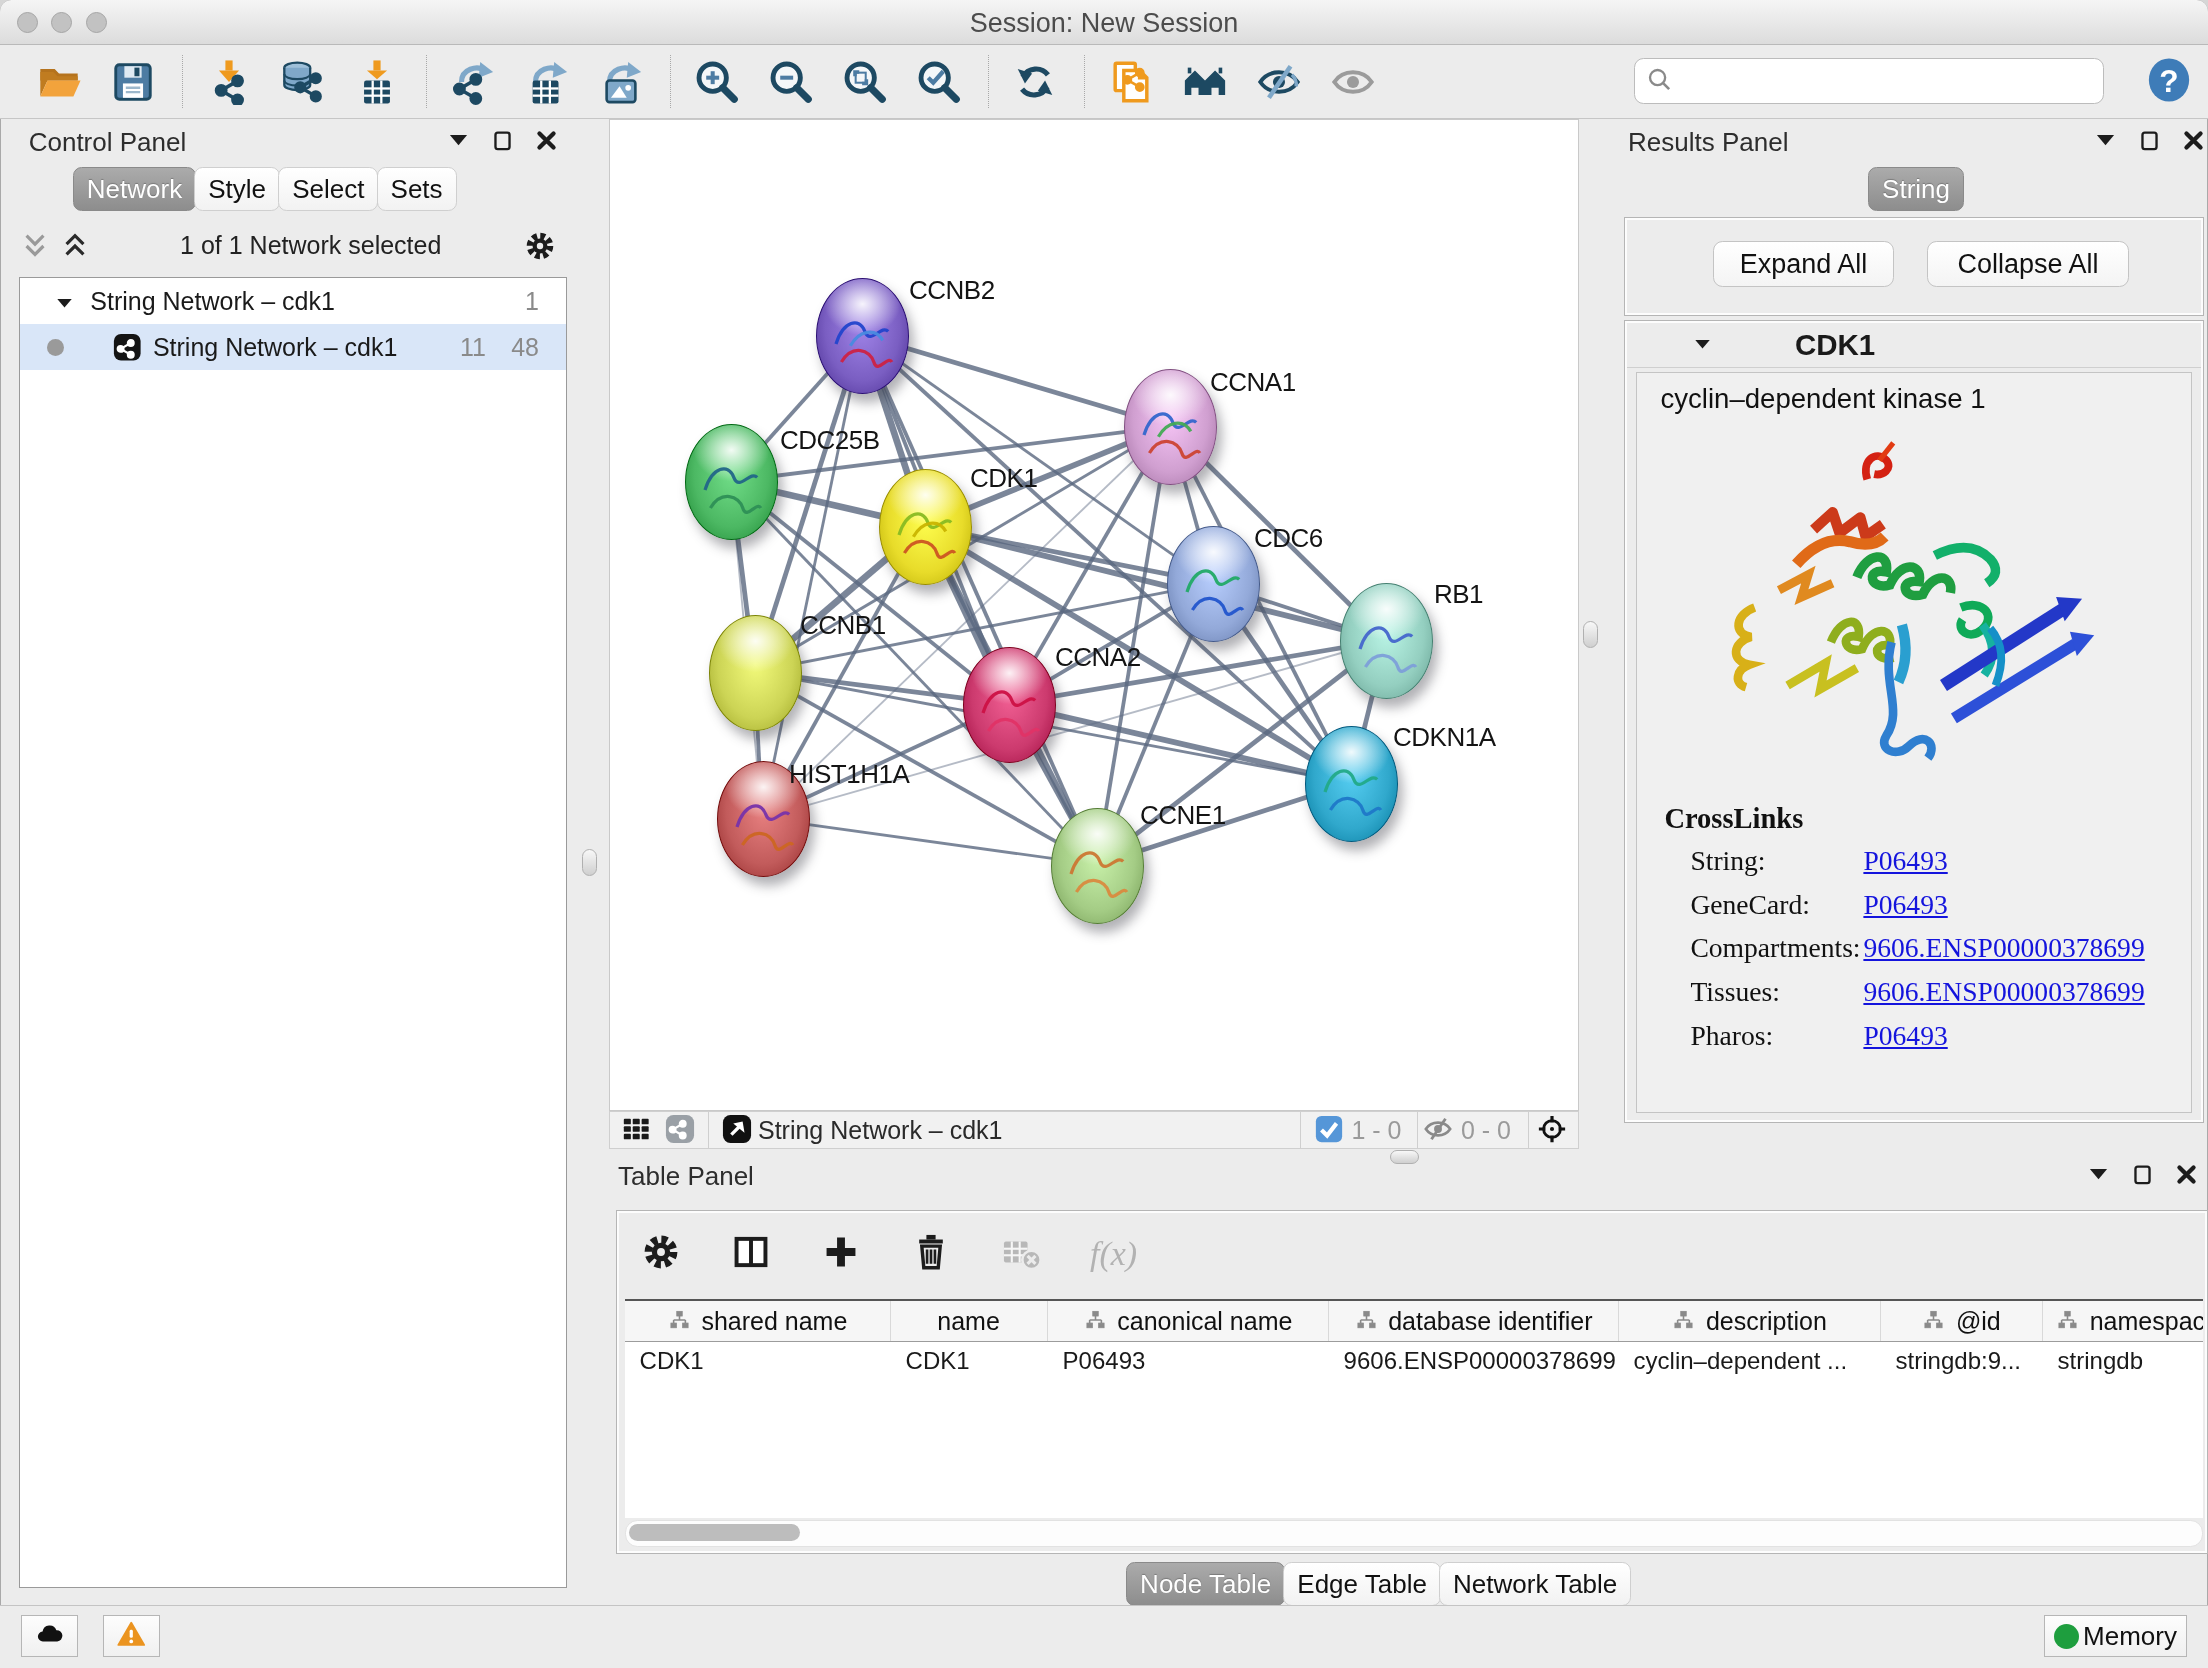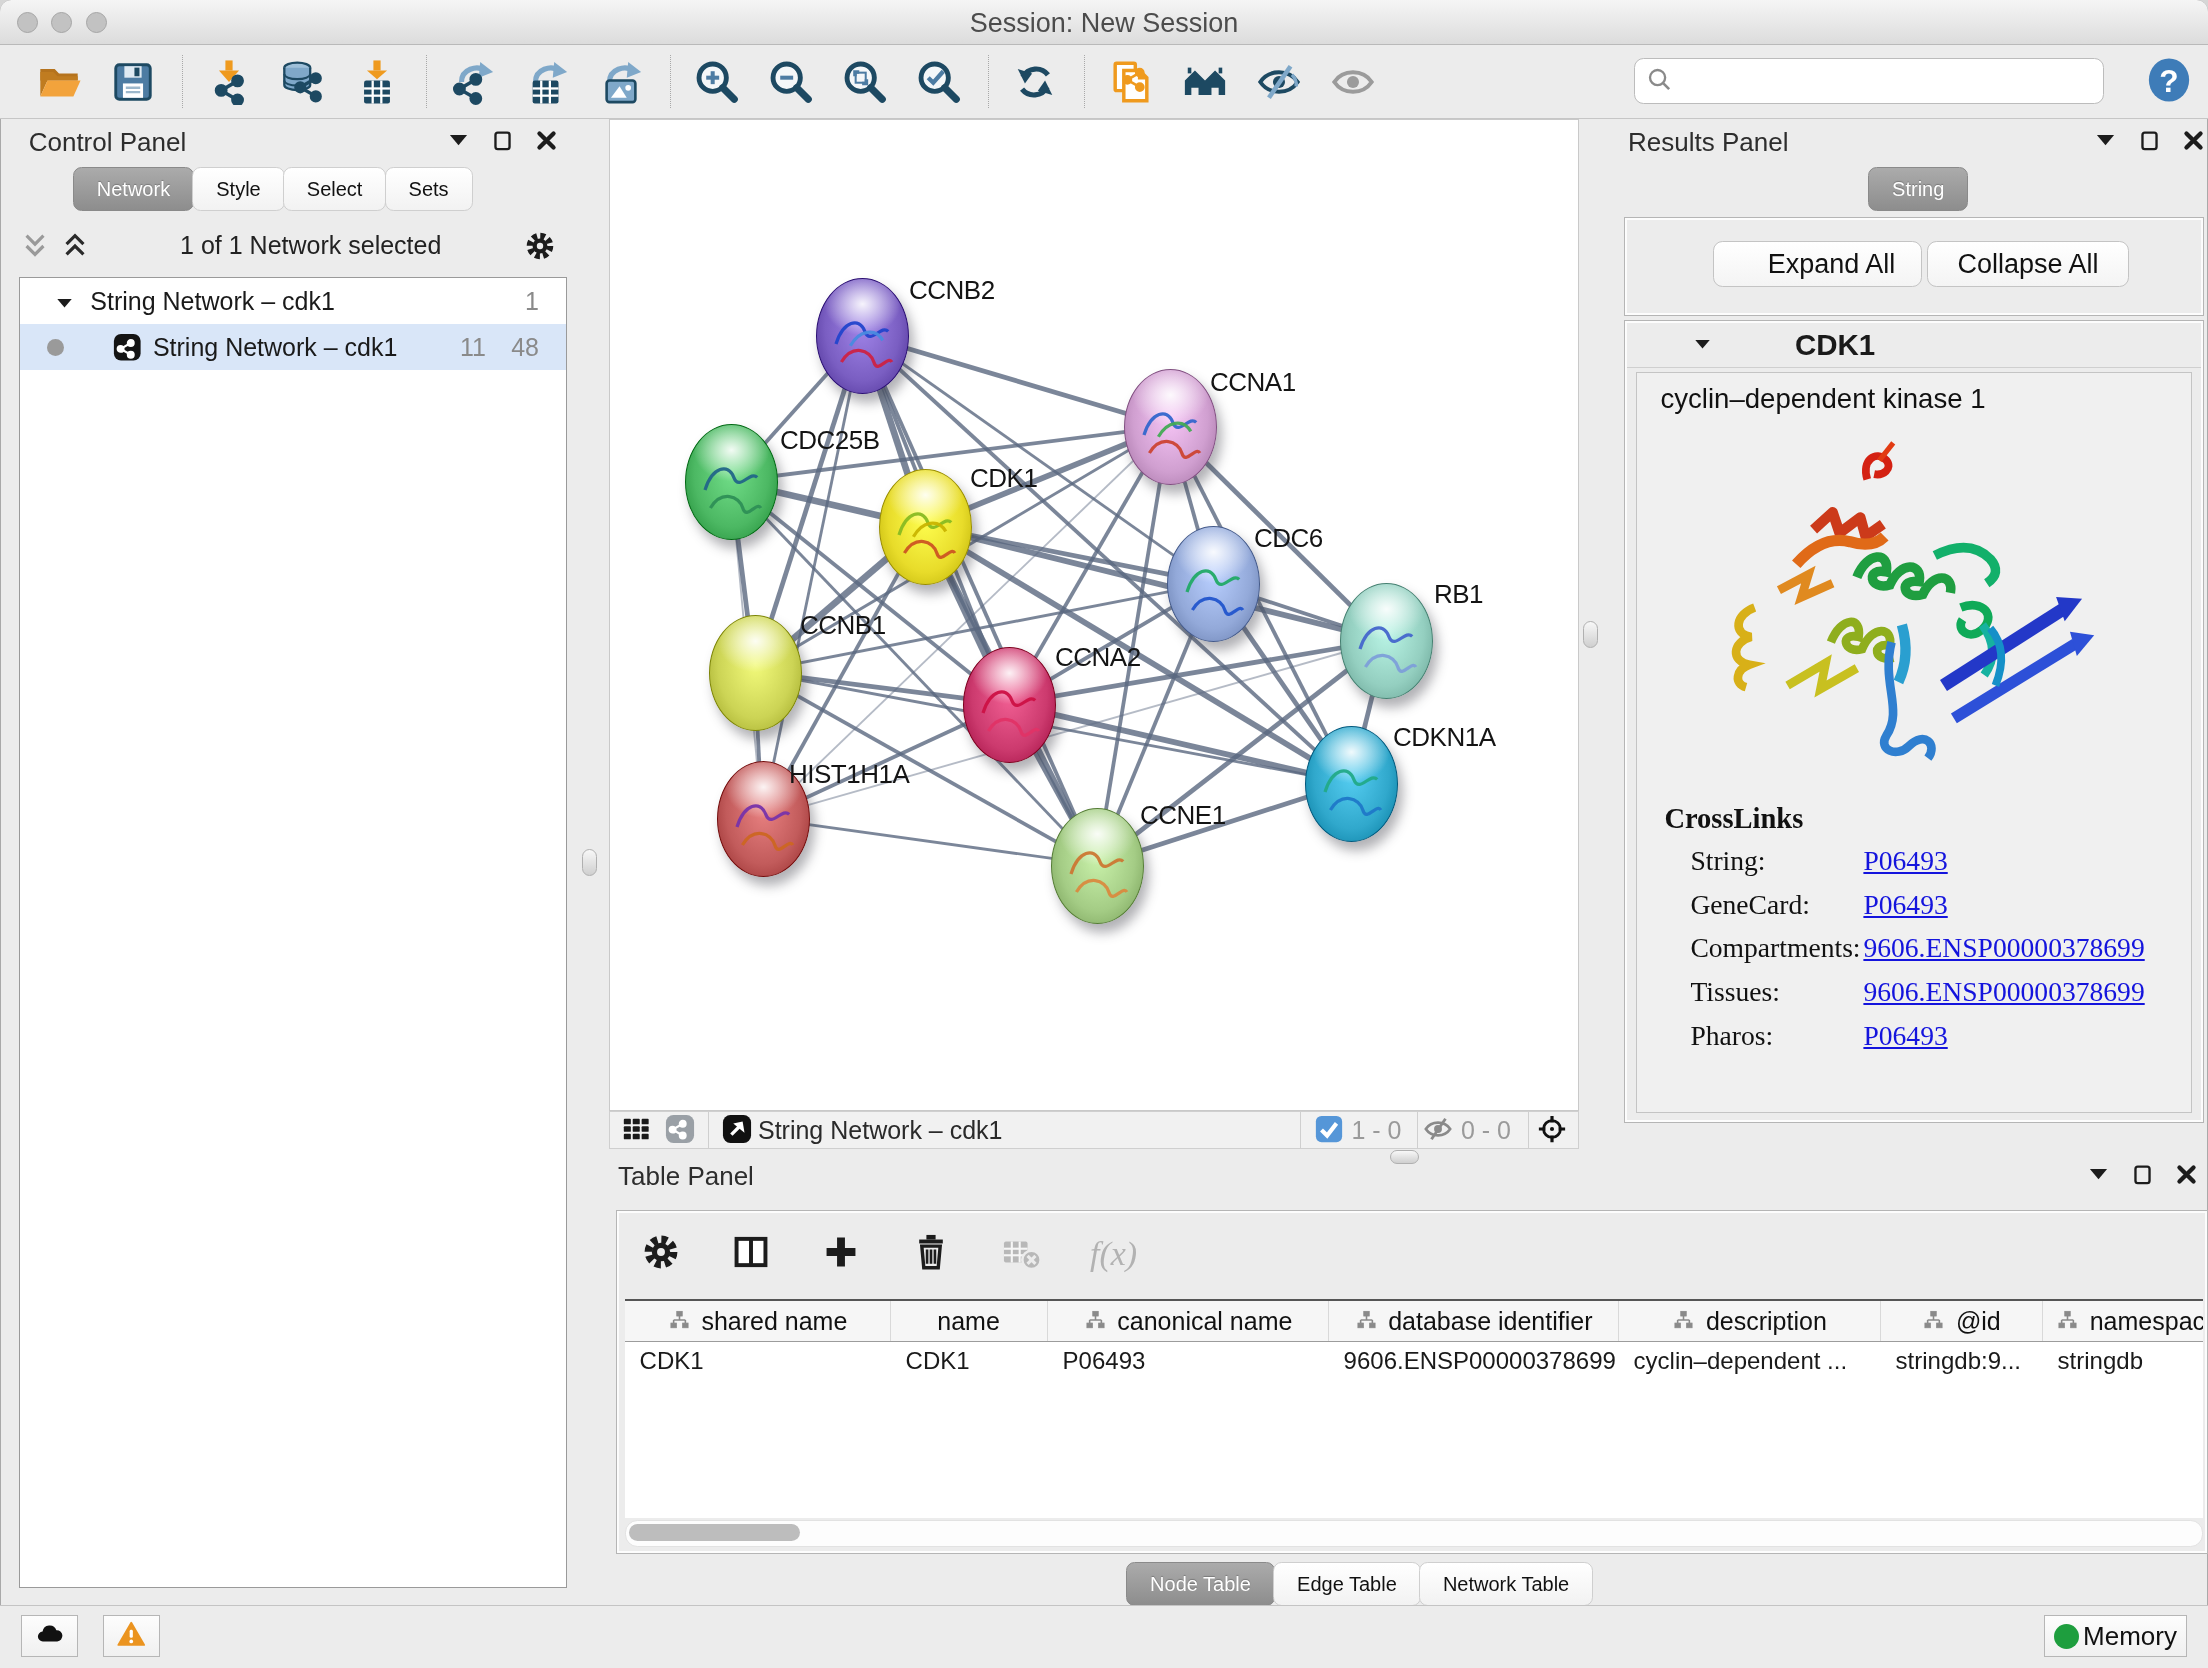--- a/index.html
+++ b/index.html
@@ -14,21 +14,21 @@
   .tbtn svg{width:46px;height:46px;}
   .tsep{width:0;height:53px;border-left:1.9px dotted #a8a8a8;margin:0 21px 0 0;}
   #search-wrap{position:absolute;left:1634px;top:13.3px;width:468px;height:44px;background:#fff;border:1.9px solid #bcbcbc;border-radius:9.5px;display:flex;align-items:center;}
   #search-wrap svg{width:28.5px;height:28.5px;margin-left:11.4px;}
   #search-input{border:none;outline:none;flex:1;font-size:25px;background:transparent;margin-left:7.6px;}
   #help-btn{position:absolute;left:2146px;top:11.4px;width:46px;height:48px;}
   
   .panel-title{font-size:26px;color:#2d2d2d;}
   .hdr-btns{display:flex;align-items:center;gap:19px;}
   .hdr-btns svg{width:25px;height:25px;}
-  .tab{height:42px;line-height:42px;padding:0 23px;background:linear-gradient(#ffffff,#f2f2f2);border:1px solid #cfcfcf;color:#111;font-size:20px;border-radius:8.6px;margin-left:-1.9px;text-align:center;}
+  .tab{height:42px;line-height:42px;padding:0 13px;background:linear-gradient(#ffffff,#f2f2f2);border:1px solid #cfcfcf;color:#111;font-size:26px;border-radius:8.6px;margin-left:-1.9px;text-align:center;}
   .tab.sel{background:linear-gradient(#ababab,#8d8d8d);color:#fff;border-color:#8a8a8a;text-shadow:0 -1px 1px rgba(0,0,0,.25);}
   
   #control-panel{position:absolute;left:5.7px;top:119px;width:563px;height:1488px;}
   #cp-head{position:absolute;left:23px;top:7.6px;right:9.5px;display:flex;justify-content:space-between;align-items:center;}
   #cp-tabs{position:absolute;left:69px;top:48px;display:flex;}
   #cp-selrow{position:absolute;left:13.3px;top:101px;right:5.7px;height:51px;display:flex;align-items:center;}
   #cp-selrow .chev{width:32px;height:30px;margin-right:7.6px;}
   #cp-summary{flex:1;text-align:center;font-size:25px;color:#222;}
   #cp-gear{width:34px;height:34px;margin-right:5.7px;}
   #cp-tree{position:absolute;left:13.3px;top:158px;width:546px;bottom:19px;background:#fff;border:1.9px solid #9a9a9a;}
@@ -547,21 +547,21 @@
         <span><svg viewBox="0 0 32 32" width="100%" height="100%">
               <rect x="7" y="6" width="18" height="21" rx="3" fill="none" stroke="#1c1c1c" stroke-width="3"></rect>
             </svg></span>
         <span><svg viewBox="0 0 32 32" width="100%" height="100%">
               <path d="M7,7 L25,25 M25,7 L7,25" stroke="#1c1c1c" stroke-width="5.5" stroke-linecap="round"></path>
             </svg></span>
       </span>
     </div>
     <div id="rp-tab" class="tab sel">String</div>
     <div id="rp-box1">
-      <div class="rp-btn" style="left:88px;width:179px;padding-left:28px;">Expand All</div>
+      <div class="rp-btn" style="left:88px;width:179px;">Expand All</div>
       <div class="rp-btn" style="left:302px;width:200px;">Collapse All</div>
     </div>
     <div id="rp-box2">
       <div id="rp-entry-head">
         <span class="tri" style="margin-left:63px"><svg viewBox="0 0 32 32" width="100%" height="100%">
               <polygon points="5,9 27,9 16,22" fill="#1c1c1c"></polygon>
             </svg></span>
         <span id="rp-gene">CDK1</span>
       </div>
       <div id="rp-inner">

